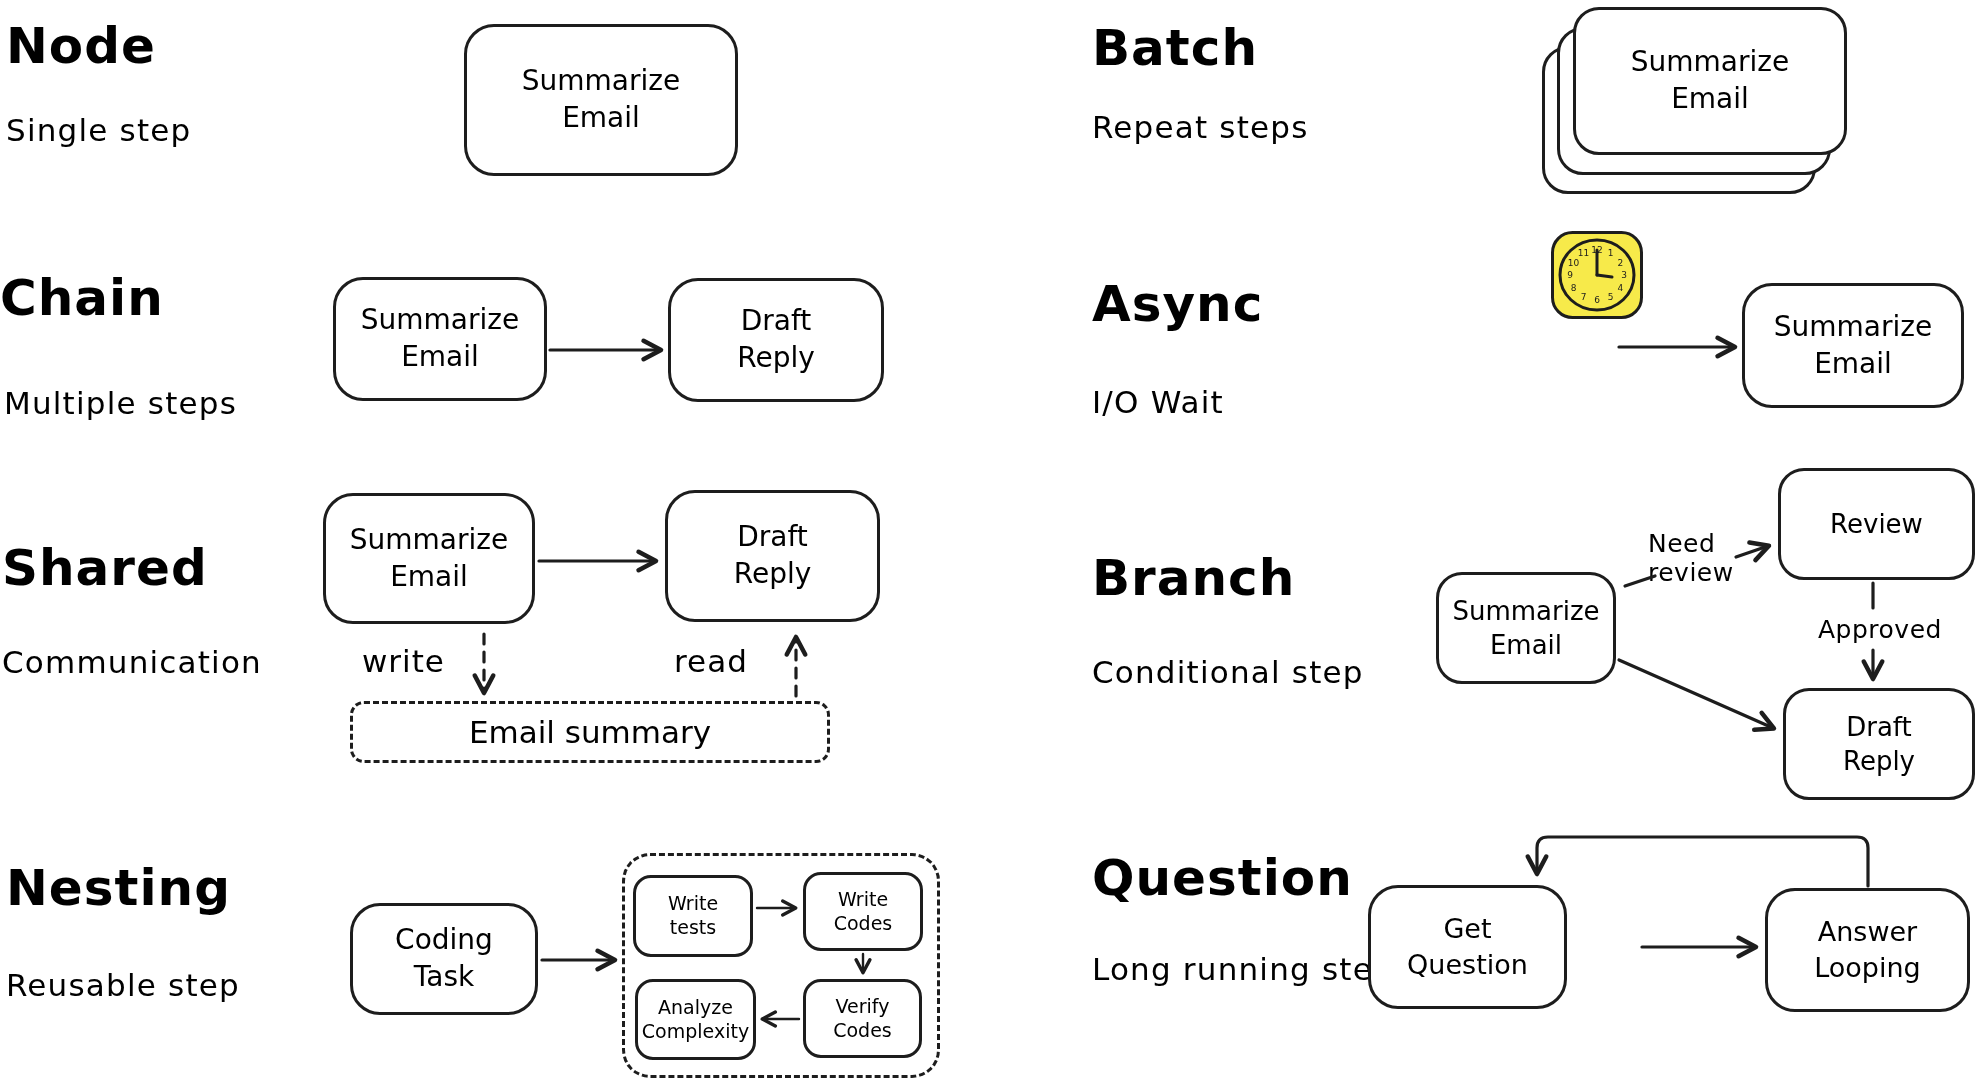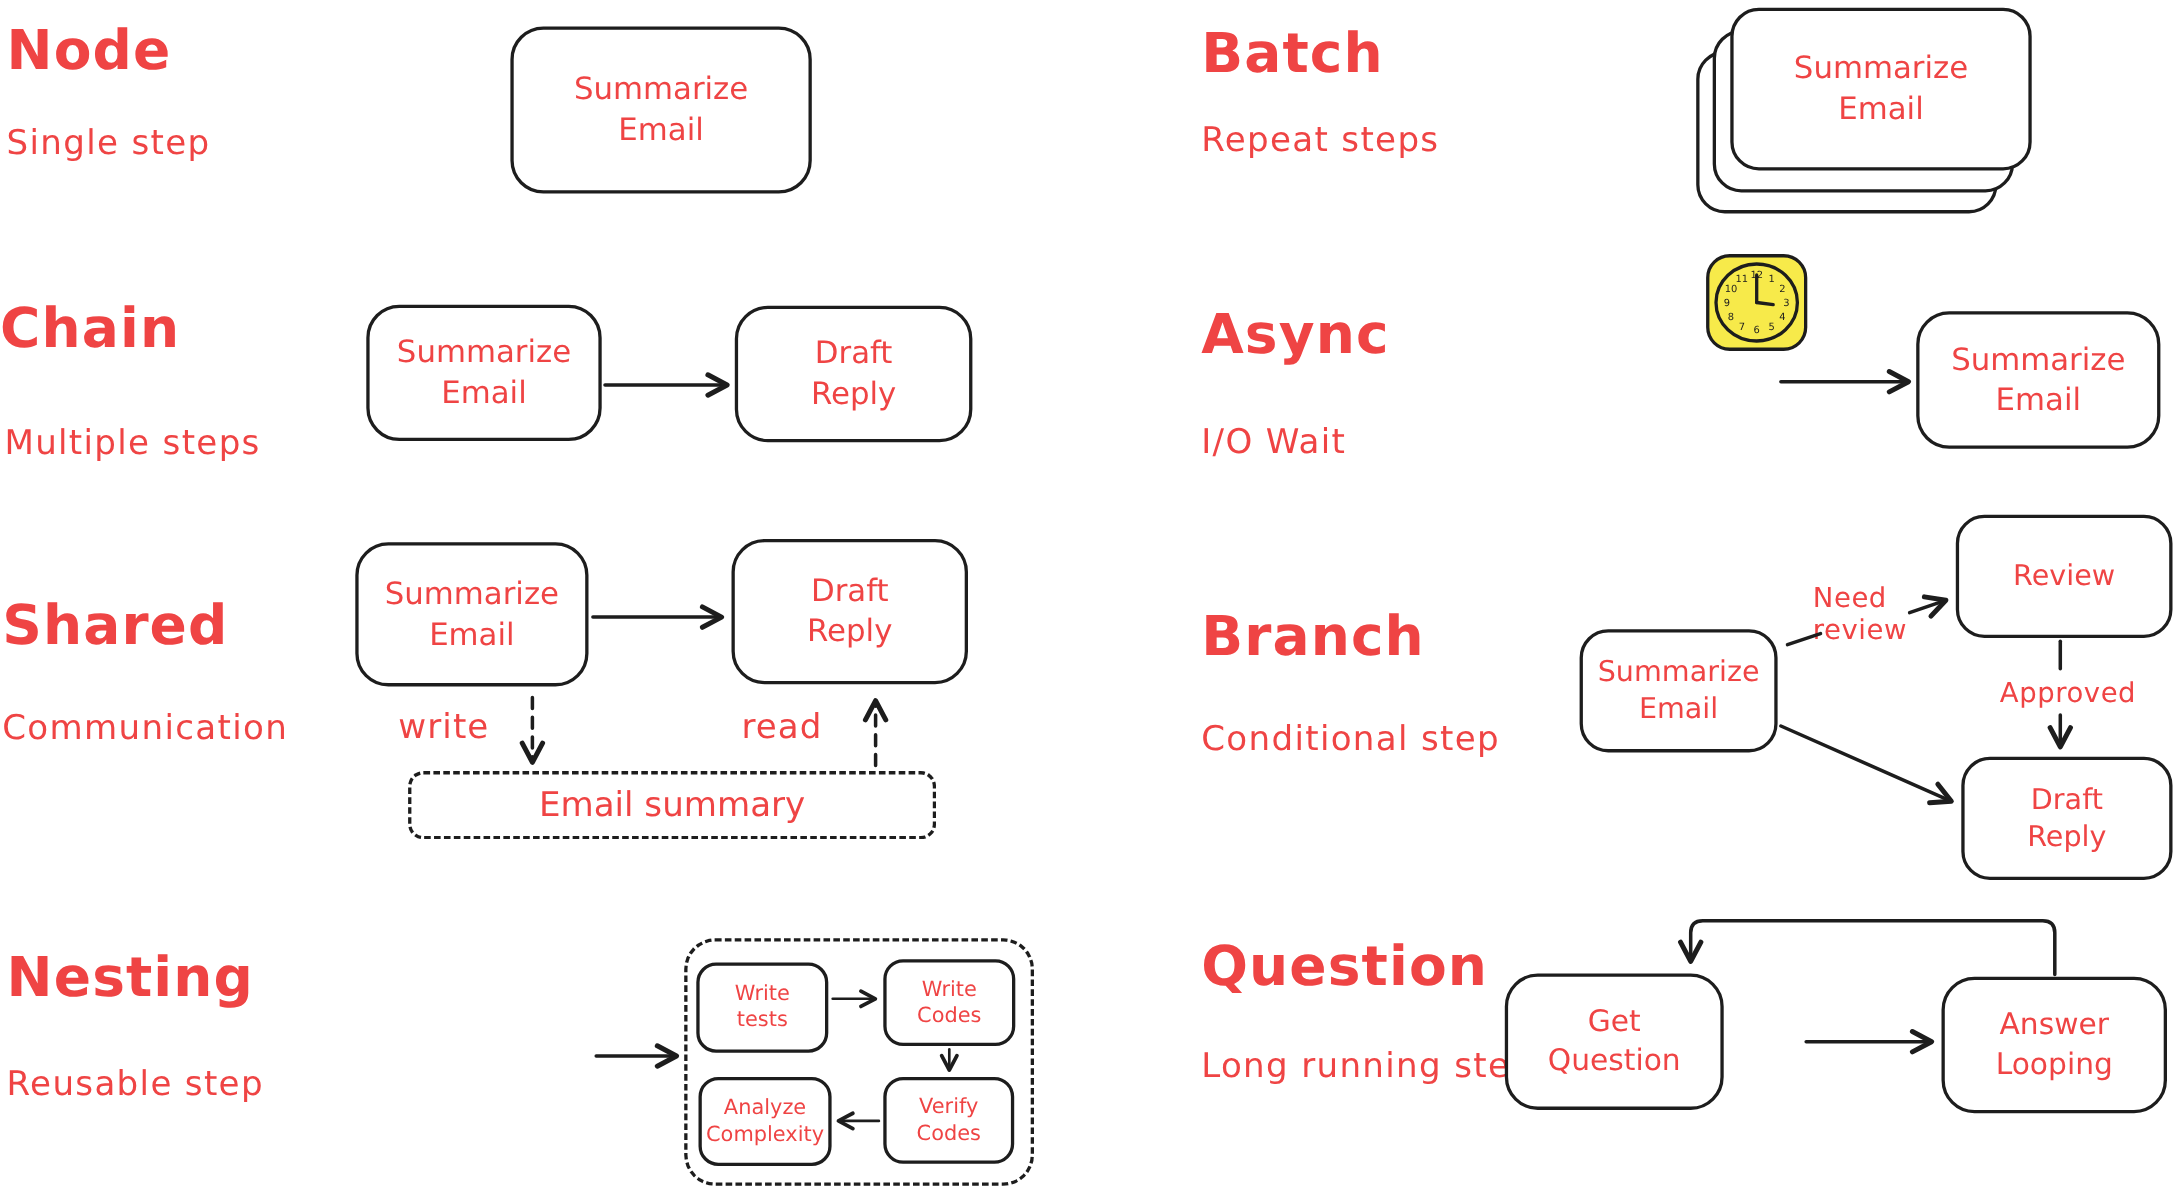--- a/index.html
+++ b/index.html
@@ -1,18 +1,18 @@
 <!DOCTYPE html>
 <html><head>
 <meta charset="utf-8">
 <style>
   html,body{margin:0;padding:0;background:#fff;}
   .canvas{
     position:relative;width:1980px;height:1089px;background:#ffffff;overflow:hidden;
-    font-family:"DejaVu Sans",sans-serif;color:#ef4444;border-radius:19px;
+    font-family:"DejaVu Sans",sans-serif;color:#000000;border-radius:19px;
   }
   .title{
     position:absolute;font-size:50px;font-weight:700;letter-spacing:1px;line-height:1.05;
     white-space:nowrap;
   }
   .subtitle{
     position:absolute;font-size:31px;font-weight:400;letter-spacing:1.2px;line-height:1.1;
     white-space:nowrap;
   }
   .box{
@@ -61,24 +61,26 @@
 Reply</div>
 
   <div class="title" style="left:2px;top:542px">Shared</div>
   <div class="subtitle" style="left:2px;top:645px">Communication</div>
   <div class="box" style="left:323px;top:493px;width:212px;height:131px">Summarize
 Email</div>
   <div class="box" style="left:665px;top:490px;width:215px;height:132px">Draft
 Reply</div>
   <div class="edge-label" style="left:362px;top:644px">write</div>
   <div class="edge-label" style="left:674px;top:644px">read</div>
-  <div class="store" style="left:371px;top:701px;width:480px;height:62px">Email summary</div>
+  <div class="store" style="left:350px;top:701px;width:480px;height:62px">Email summary</div>
 
   <div class="title" style="left:6px;top:862px">Nesting</div>
   <div class="subtitle" style="left:6px;top:968px">Reusable step</div>
+  <div class="box" style="left:350px;top:903px;width:188px;height:112px">Coding
+Task</div>
   <div class="group-dashed" style="left:622px;top:853px;width:318px;height:225px"></div>
   <div class="box xs" style="left:633px;top:875px;width:120px;height:82px">Write
 tests</div>
   <div class="box xs" style="left:803px;top:872px;width:120px;height:79px">Write
 Codes</div>
   <div class="box xs" style="left:635px;top:979px;width:121px;height:81px">Analyze
 Complexity</div>
   <div class="box xs" style="left:803px;top:979px;width:119px;height:79px">Verify
 Codes</div>
 

